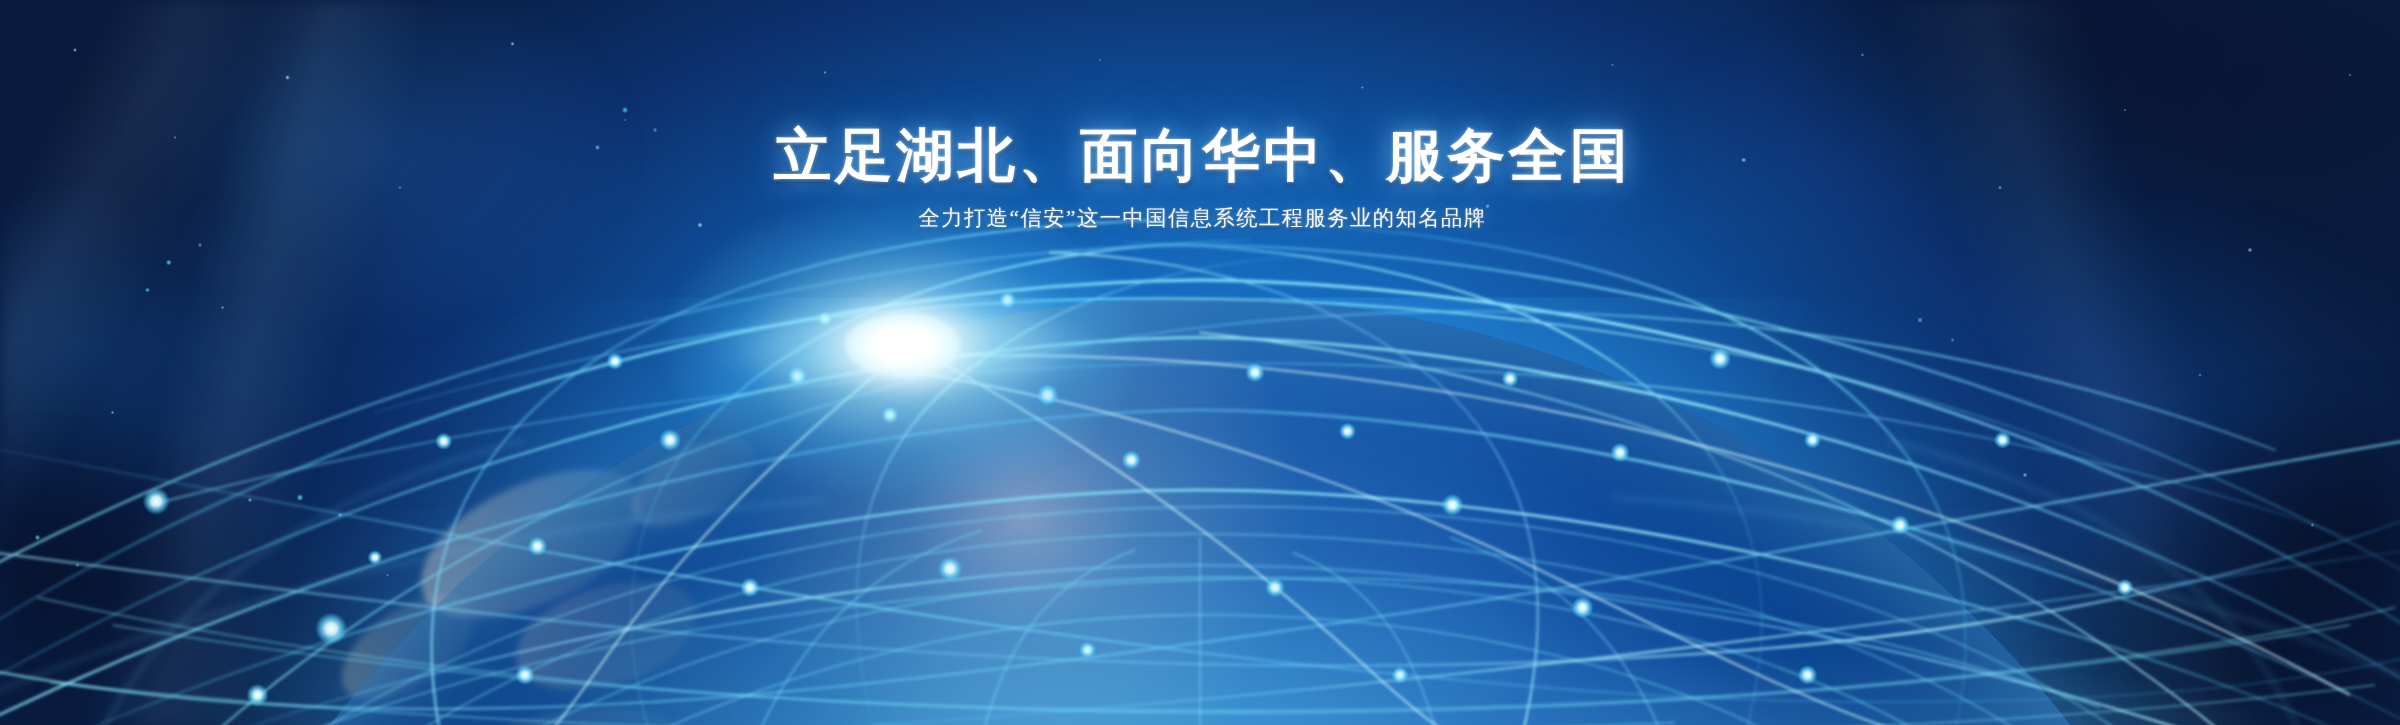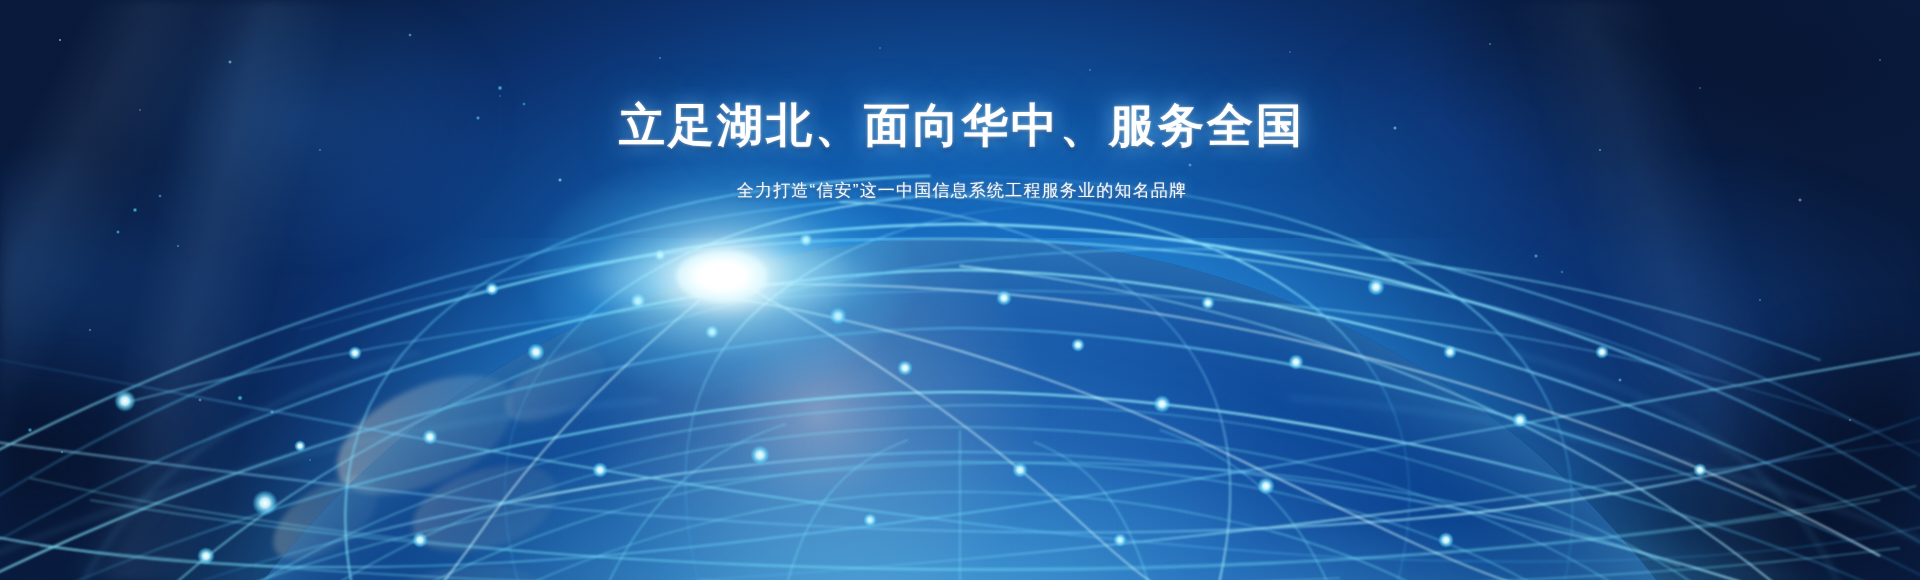--- a/index.html
+++ b/index.html
@@ -204,37 +204,38 @@
     pointer-events:none;
   }
 
   
   .copy{
     position:absolute;
     left:4px;right:0;
     top:96px;
     text-align:center;
     z-index:40;
+    font-family:Liberation Serif, serif;
   }
   .headline{
     margin:0;
     font-size:46px;
     line-height:58px;
     font-weight:700;
     letter-spacing:3px;
     color:#ffffff;
     text-shadow:
       0 0 3px rgba(255,255,255,.55),
       0 0 18px rgba(120,205,255,.75),
       0 0 40px rgba(60,160,250,.60),
       0 2px 6px rgba(5,25,70,.85);
     white-space:nowrap;
   }
   .subline{
-    margin:24px 0 0 0;
+    margin:8px 0 0 0;
     font-size:17px;
     line-height:26px;
     font-weight:400;
     letter-spacing:1.2px;
     color:#f2f9ff;
     text-shadow:
       0 0 2px rgba(255,255,255,.5),
       0 0 12px rgba(110,200,255,.70),
       0 1px 4px rgba(5,25,70,.85);
     white-space:nowrap;

